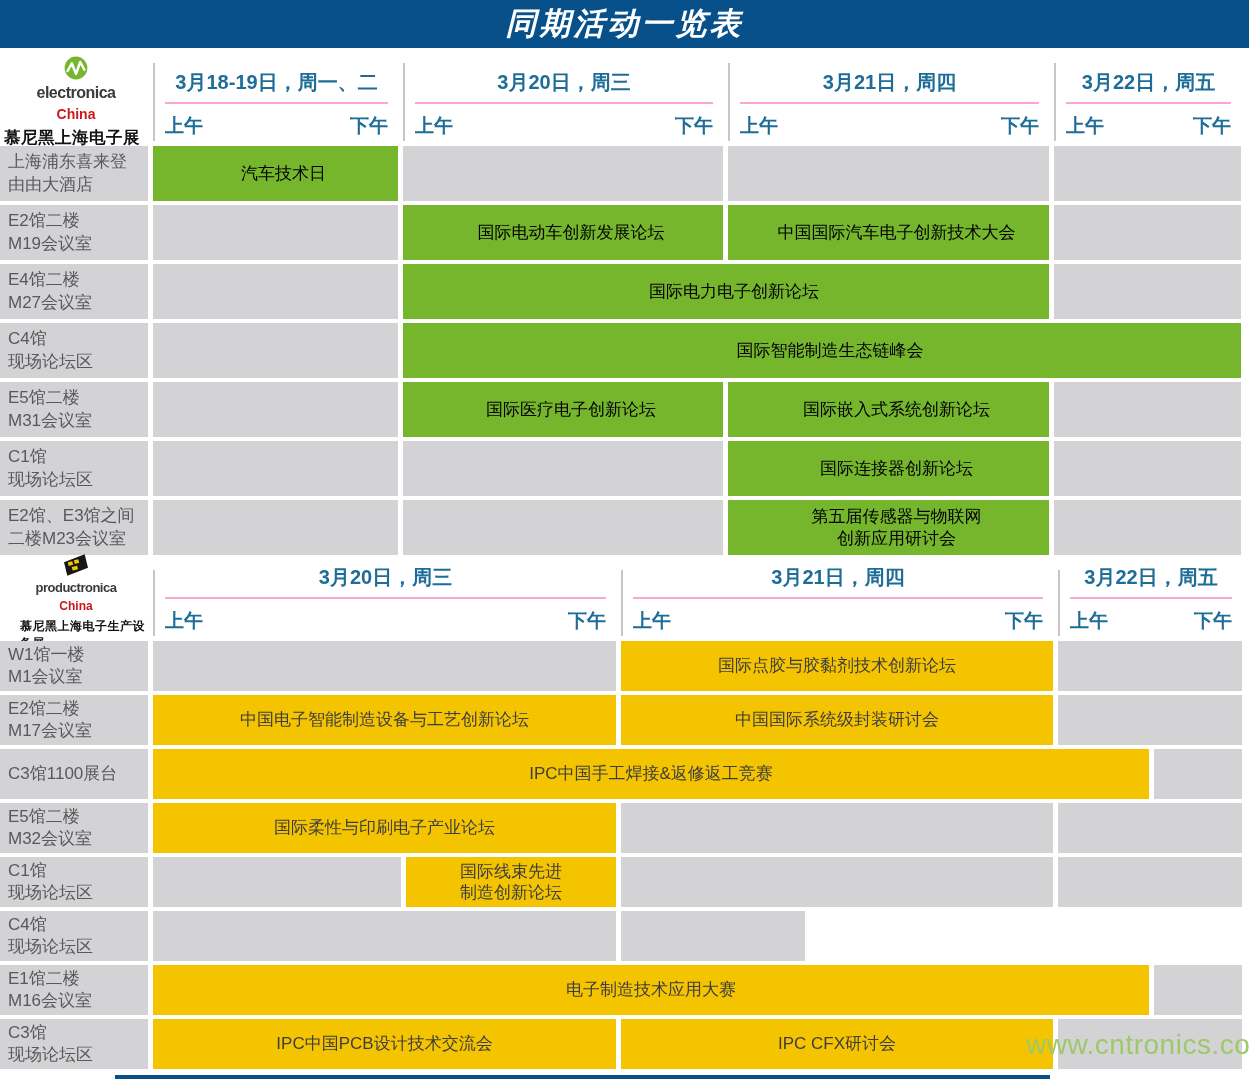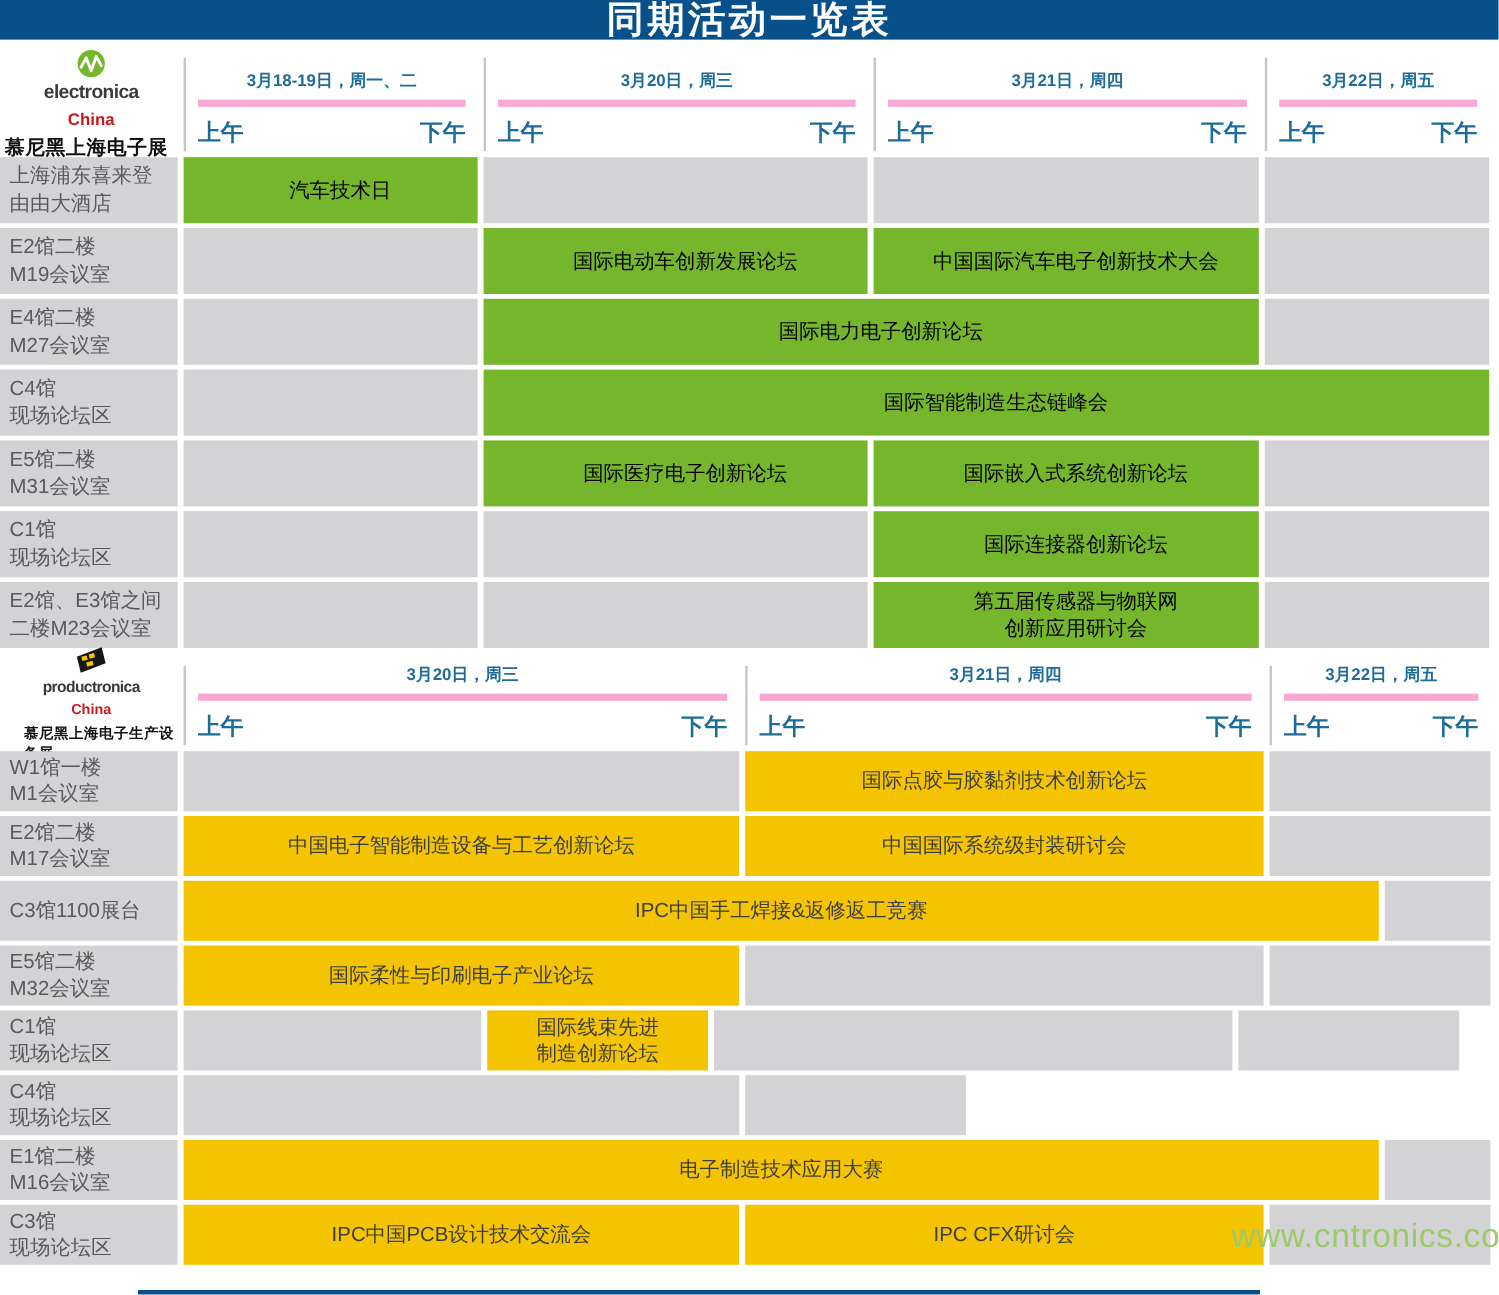--- a/index.html
+++ b/index.html
@@ -10,23 +10,23 @@
     --datetext:#1d6d98;
     --brandred:#cc1719;
     --watermark:#9cc96a;
   }
   html,body{margin:0;padding:0;background:#fff;}
   .page{
     width:1249px;height:1079px;position:relative;overflow:hidden;background:#fff;
     font-family:"Liberation Sans","DejaVu Sans",sans-serif;
   }
   .title-bar{
-    height:33px;background:var(--navy);color:#fff;
+    height:48px;background:var(--navy);color:#fff;
     display:flex;align-items:center;justify-content:center;
-    font-size:31px;font-weight:bold;letter-spacing:3px;
+    font-size:31px;font-weight:bold;letter-spacing:3px;font-style:italic;
   }
   .section{margin-top:15px;}
   .header-row{display:flex;align-items:stretch;}
   .sec0 .header-row{height:78px;}
   .sec1 .header-row{height:66px;}
   .logo-cell{
     width:148px;flex:none;display:flex;flex-direction:column;justify-content:center;
     gap:5px;padding-left:4px;box-sizing:border-box;
   }
   .brand-line{display:flex;align-items:center;gap:4px;flex-direction:column;}
@@ -35,22 +35,22 @@
   .brand-china{font-weight:bold;color:var(--brandred);font-size:14px;}
   .sec1 .brand-china{font-size:12px;}
   .subtitle{font-weight:bold;color:#121212;font-size:16.5px;letter-spacing:0.5px;}
   .sec1 .subtitle{font-size:12px;margin-left:16px;}
   .head-cols{display:flex;gap:5px;margin-left:5px;}
   .head-col{
     box-sizing:border-box;border-left:2px solid #c6c6c8;
     padding:0 10px 2px 10px;display:flex;flex-direction:column;justify-content:flex-end;
   }
   .head-date{
-    text-align:center;color:var(--datetext);font-weight:bold;font-size:14px;
-    padding-bottom:6px;border-bottom:6px solid #f9a8d4;
+    text-align:center;color:var(--datetext);font-weight:bold;font-size:20px;
+    padding-bottom:6px;border-bottom:2px solid #f9a8d4;
   }
   .head-ampm{
     display:flex;justify-content:space-between;color:var(--datetext);
     font-weight:bold;font-size:19px;padding-top:9px;
   }
   .rows{display:flex;flex-direction:column;gap:4px;margin-top:5px;}
   .row{display:flex;gap:5px;height:55px;}
   .sec1 .row{height:50px;}
   .venue{
     width:148px;flex:none;background:var(--cellgray);color:#59595b;
@@ -63,21 +63,21 @@
   }
   .cell.empty{background:var(--cellgray);}
   .cell.green{background:var(--green);color:#000000;padding-left:16px;}
   .cell.yellow{background:var(--yellow);color:#3e3e3e;}
   .watermark{color:var(--watermark);font-size:28px;letter-spacing:0.5px;}
   
   .w-c1{width:245px}.w-c2{width:320px}.w-c3{width:321px}.w-c4{width:187px}
   .w-c23{width:646px}.w-c24{width:838px}
   
   .w-d1{width:463px}.w-d2{width:432px}.w-d3{width:184px}
-  .w-d1am{width:248px}.w-d1pm{width:184px}
+  .w-d1am{width:248px}.w-d1pm{width:210px}
   .w-dlong{width:996px}.w-d3pm{width:88px}
   .bottom-strip{
     position:absolute;left:115px;bottom:0;width:935px;height:4px;background:var(--navy);
   }
   .e-icon,.p-icon{display:inline-flex;flex:none;}
 </style>
 </head>
 <body>
 
 <div class="page">

